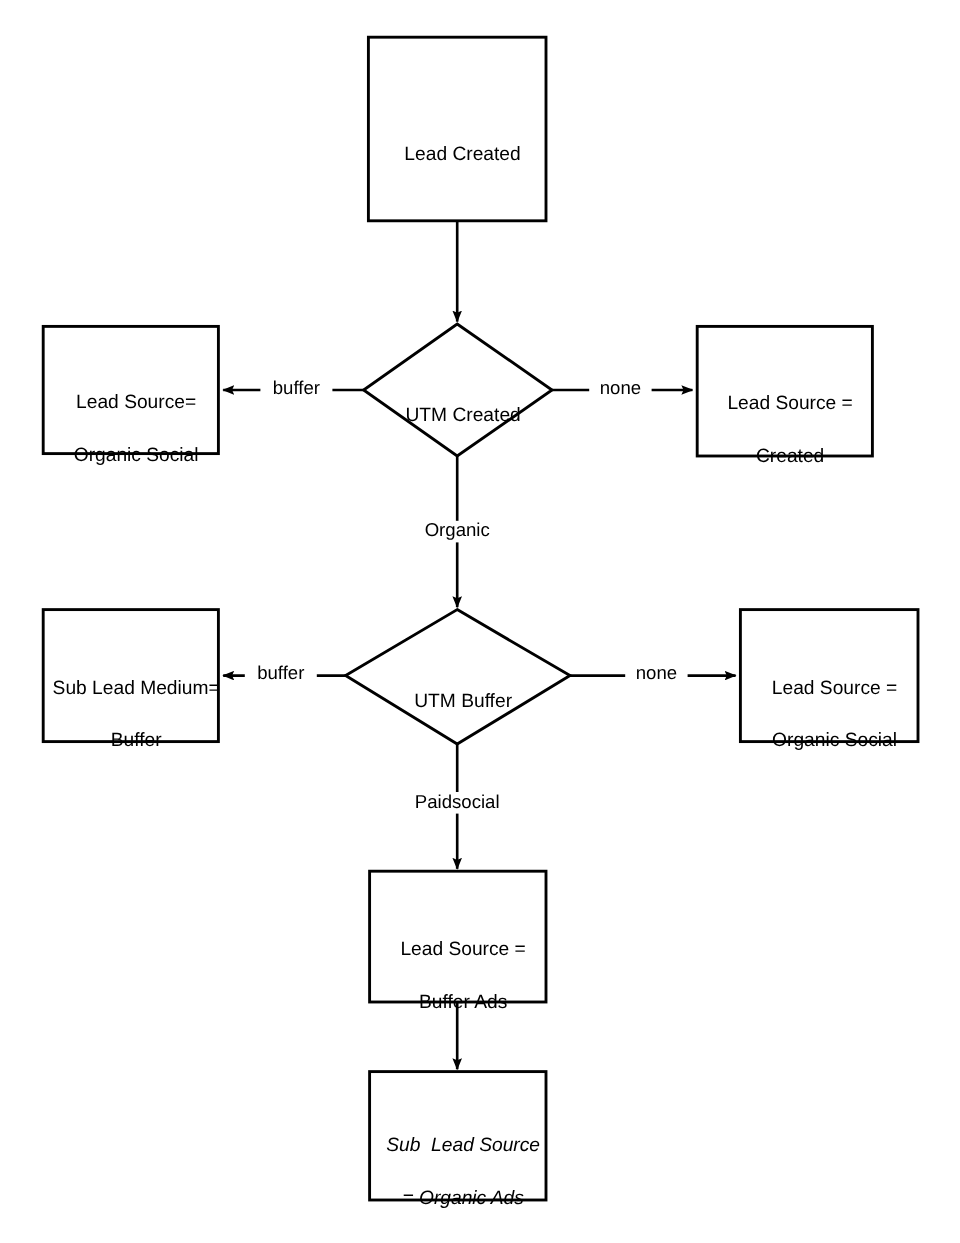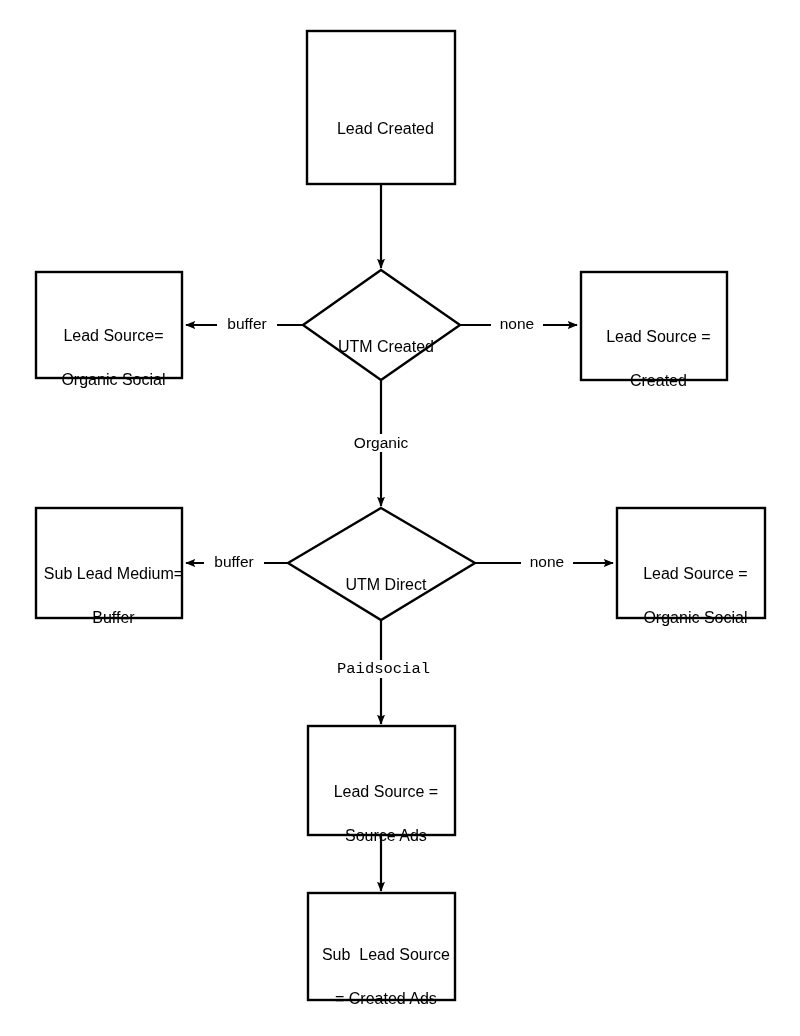--- a/index.html
+++ b/index.html
@@ -99,46 +99,46 @@
   <span>Lead Source=</span><br>
   <span>Organic Social</span>
 </div>
 
 <div class="node-label" style="left:581px; top:304px; width:146px;">
   <span>Lead Source =</span><br>
   <span>Created</span>
 </div>
 
 <div class="node-label" style="left:288px; top:552px; width:187px;">
-  <span>UTM Direct</span>
+  <span>UTM Buffer</span>
 </div>
 
 <div class="node-label" style="left:32px; top:541px; width:154px;">
   <span>Sub Lead Medium=</span><br>
   <span>Buffer</span>
 </div>
 
 <div class="node-label" style="left:617px; top:541px; width:148px;">
   <span>Lead Source =</span><br>
   <span>Organic Social</span>
 </div>
 
 <div class="node-label" style="left:308px; top:759px; width:147px;">
   <span>Lead Source =</span><br>
-  <span>Source Ads</span>
+  <span>Buffer Ads</span>
 </div>
 
-<div class="node-label" style="left:303px; top:922px; width:157px;">
+<div class="node-label" style="left:303px; top:922px; width:157px;font-style:italic;">
   <span>Sub  Lead Source</span><br>
-  <span>= Created Ads</span>
+  <span>= Organic Ads</span>
 </div>
 
 <div class="edge-label" style="left:217px; top:315px; width:60px;">buffer</div>
 
 <div class="edge-label" style="left:491px; top:315px; width:52px;">none</div>
 
 <div class="edge-label" style="left:337px; top:434px; width:88px;">Organic</div>
 
 <div class="edge-label" style="left:204px; top:553px; width:60px;">buffer</div>
 
 <div class="edge-label" style="left:521px; top:553px; width:52px;">none</div>
 
-<div class="edge-label" style="left:337px; top:660px; width:88px;font-family:Liberation Mono, monospace;">Paidsocial</div>
+<div class="edge-label" style="left:337px; top:660px; width:88px;">Paidsocial</div>
 
 </body></html>

